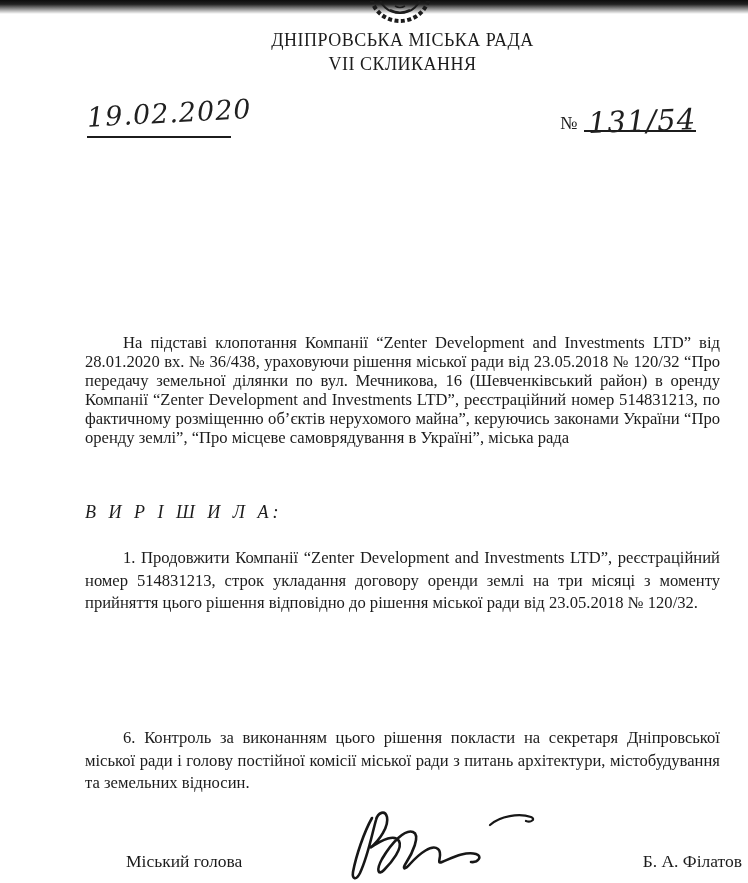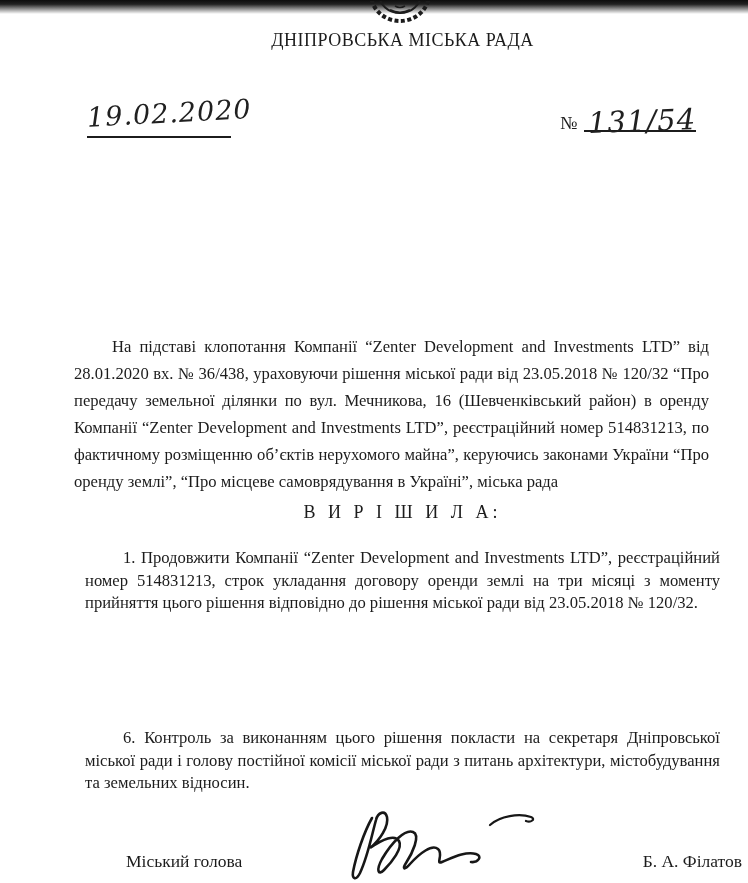--- a/index.html
+++ b/index.html
@@ -48,26 +48,26 @@
   .num-sign{position:absolute;left:-24px;bottom:2px;font-size:18px;}
   .num-line{position:absolute;left:0;right:24px;bottom:4px;border-bottom:2px solid #1c1c1c;height:0;}
   .num-group .hand{
     position:absolute;left:4px;bottom:-2px;font-size:29px;transform:rotate(-2deg);letter-spacing:1px;white-space:nowrap;
   }
   .subject{
     position:absolute;top:159px;left:86px;width:288px;
     font-size:16.5px;line-height:22px;text-align:justify;
   }
   .preamble{
-    position:absolute;top:333px;left:74px;width:635px;
-    font-size:16.6px;line-height:27px;text-align:justify;text-indent:38px;
+    position:absolute;top:333px;left:85px;width:635px;
+    font-size:16.6px;line-height:19px;text-align:justify;text-indent:38px;
   }
   .resolution-heading{
-    position:absolute;top:502px;left:85px;width:635px;text-align:center;
-    font-size:18px;letter-spacing:4px;
+    position:absolute;top:502px;left:85px;width:635px;text-align:left;
+    font-size:18px;letter-spacing:4px;font-style:italic;
   }
   .item{
     position:absolute;left:85px;width:635px;
     font-size:16.6px;line-height:22.6px;text-align:justify;text-indent:38px;margin:0;
   }
   .item-1{top:547px;}
   .item-2{top:647px;}
   .item-3{top:727px;}
   .footer-title{
     position:absolute;left:85px;top:851px;font-size:17.5px;margin-left:41px;
@@ -92,20 +92,21 @@
         <ellipse cx="32" cy="-7" rx="29" ry="27" stroke-width="4" stroke-dasharray="4 2.5"></ellipse>
         <ellipse cx="32" cy="-7" rx="21" ry="19" stroke-width="2"></ellipse>
         <path d="M22,9 Q32,14 42,9" stroke-width="2"></path>
         <path d="M27,5 Q32,8 37,5" stroke-width="1.6"></path>
       </g>
     </svg>
   </div>
 
   <div class="header">
     <div class="council">ДНІПРОВСЬКА МІСЬКА РАДА</div>
+    <div class="convocation">VII СКЛИКАННЯ</div>
   </div>
 
   <div class="dateline">
     <div class="date-group">
       <span class="hand">19.02.2020</span>
     </div>
     <div class="num-group">
       <span class="num-sign">№</span>
       <span class="num-line"></span>
       <span class="hand">131/54</span>

